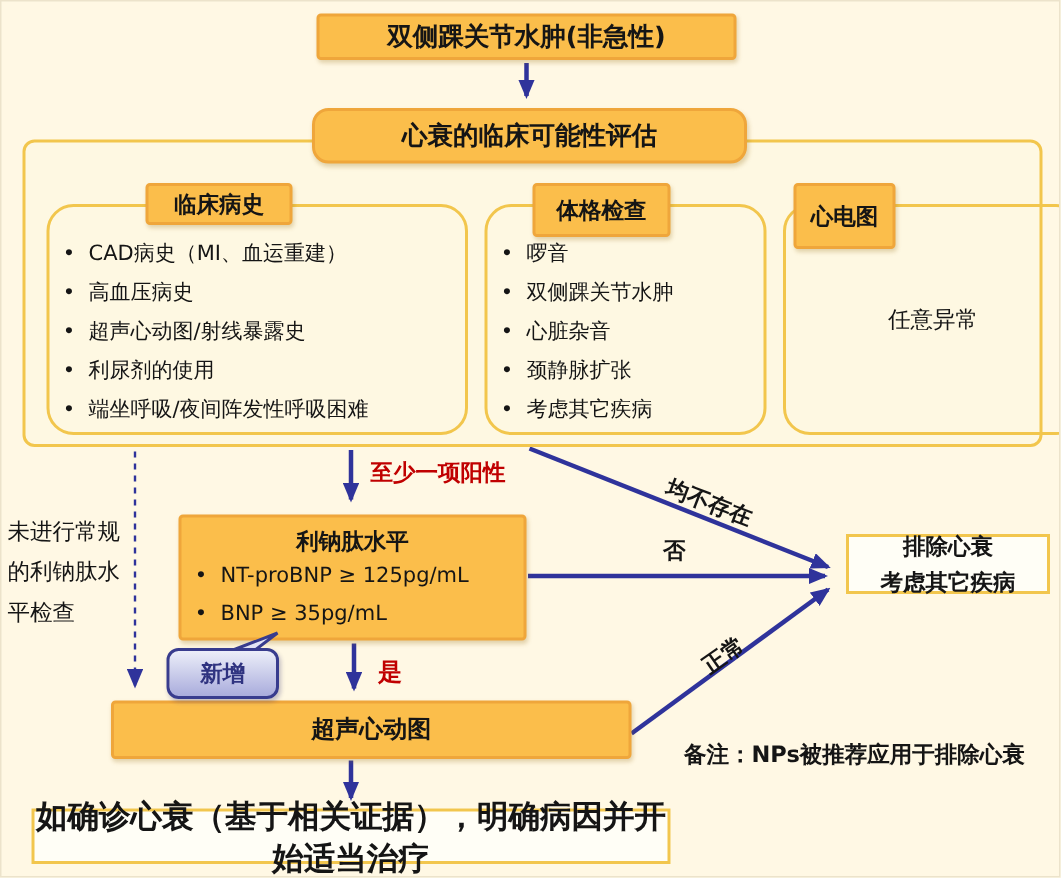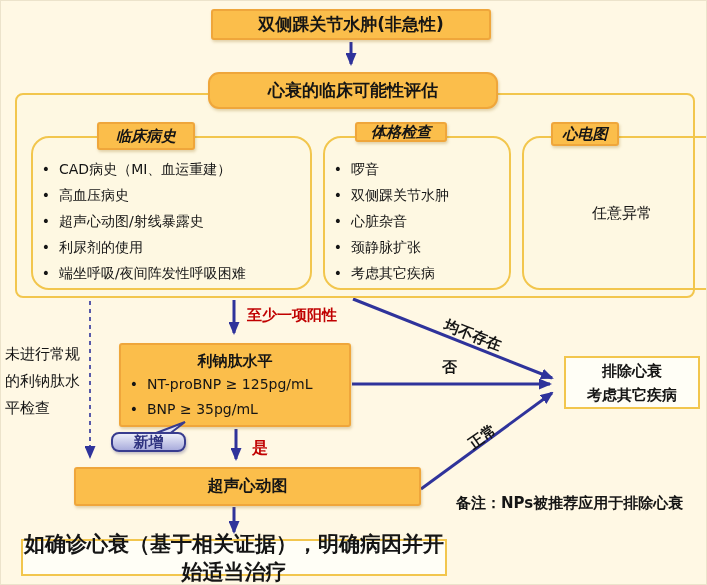--- a/index.html
+++ b/index.html
@@ -16,21 +16,21 @@
     box-shadow:1px 2px 3px rgba(150,110,20,.28);
     display:flex; align-items:center; justify-content:center;
     font-weight:bold; text-align:center;
   }
   .container{
     border:2px solid #F2C64D; border-radius:8px; background:#FEF8E2;
   }
   .col{
     border:2px solid #F2C64D; border-radius:18px; background:transparent;
   }
-  .coltab{ z-index:4; font-size:15px;font-style:italic; }
+  .coltab{ z-index:4; font-size:15px; }
   .wbox{
     background:#FFFEF6; border:2px solid #F2C64D;
     display:flex; flex-direction:column; align-items:center; justify-content:center;
     font-weight:bold; text-align:center;
   }
   ul.blist{ margin:0; padding:0; list-style:none; font-size:14px; }
   ul.blist li{ line-height:26px; display:flex; }
   ul.blist li .dot{ width:26px; text-align:center; flex:0 0 26px; }
   .npbox{ flex-direction:column; align-items:stretch; justify-content:flex-start;
           font-weight:normal; text-align:left; padding:5px 0 0 0; }
@@ -120,26 +120,26 @@
       <li>
           <span class="dot">•</span>
           <span>颈静脉扩张</span>
         </li>
       <li>
           <span class="dot">•</span>
           <span>考虑其它疾病</span>
         </li>
     </ul>
   </div>
-  <div class="abs obox coltab" style="left:354px; top:121px; width:92px; height:20px;">体格检查</div>
+  <div class="abs obox coltab" style="left:354px; top:121px; width:92px; height:36px;">体格检查</div>
 
   <div class="abs col" style="left:521px; top:135px; width:200px; height:154px; z-index:2; display:flex; align-items:center; justify-content:center; font-size:15px;">
     <span>任意异常</span>
   </div>
-  <div class="abs obox coltab" style="left:550px; top:121px; width:68px; height:24px;">心电图</div>
+  <div class="abs obox coltab" style="left:528px; top:121px; width:68px; height:44px;">心电图</div>
 
   <div class="abs leftnote" style="left:4px; top:340px;">未进行常规的利钠肽水平检查</div>
 
   <div class="abs lbl red" style="left:246px; top:305px;">至少一项阳性</div>
 
   <div class="abs obox npbox" style="left:118px; top:342px; width:232px; height:84px; z-index:3;">
     <div class="nptitle">利钠肽水平</div>
     <ul class="blist">
       <li>
           <span class="dot">•</span>
@@ -148,29 +148,29 @@
       <li>
           <span class="dot">•</span>
           <span>BNP ≥ 35pg/mL</span>
         </li>
     </ul>
   </div>
 
   <svg class="overlay" style="left:146px; top:419px; z-index:4;" width="42" height="16" viewBox="0 0 42 16">
     <polygon points="4,15 38,2 21,15" fill="#E2E4F6" stroke="#383C8E" stroke-width="2"></polygon>
   </svg>
-  <div class="abs bubble" style="left:110px; top:431px; width:75px; height:20px; z-index:5;">新增</div>
+  <div class="abs bubble" style="left:110px; top:431px; width:75px; height:34px; z-index:5;">新增</div>
 
   <div class="abs lbl red" style="left:251px; top:437px; font-size:16px;">是</div>
 
   <div class="abs obox" style="left:73px; top:466px; width:347px; height:39px; font-size:16px; z-index:3;">超声心动图</div>
 
   <div class="abs wbox" style="left:20px; top:538px; width:426px; height:37px; font-size:21px;">如确诊心衰（基于相关证据），明确病因并开始适当治疗</div>
 
-  <div class="abs wbox" style="left:563px; top:355px; width:136px; height:53px; font-size:15px; line-height:24px;">
+  <div class="abs wbox" style="left:563px; top:355px; width:136px; height:40px; font-size:15px; line-height:24px;">
     <div>排除心衰</div>
     <div>考虑其它疾病</div>
   </div>
 
   <div class="abs lbl rot" style="left:447px; top:315px; transform:rotate(21deg);">均不存在</div>
   <div class="abs lbl" style="left:441px; top:357px;">否</div>
   <div class="abs lbl rot" style="left:464px; top:437px; transform:rotate(-35deg);">正常</div>
 
   <div class="abs lbl" style="left:455px; top:493px;">备注：NPs被推荐应用于排除心衰</div>
 

